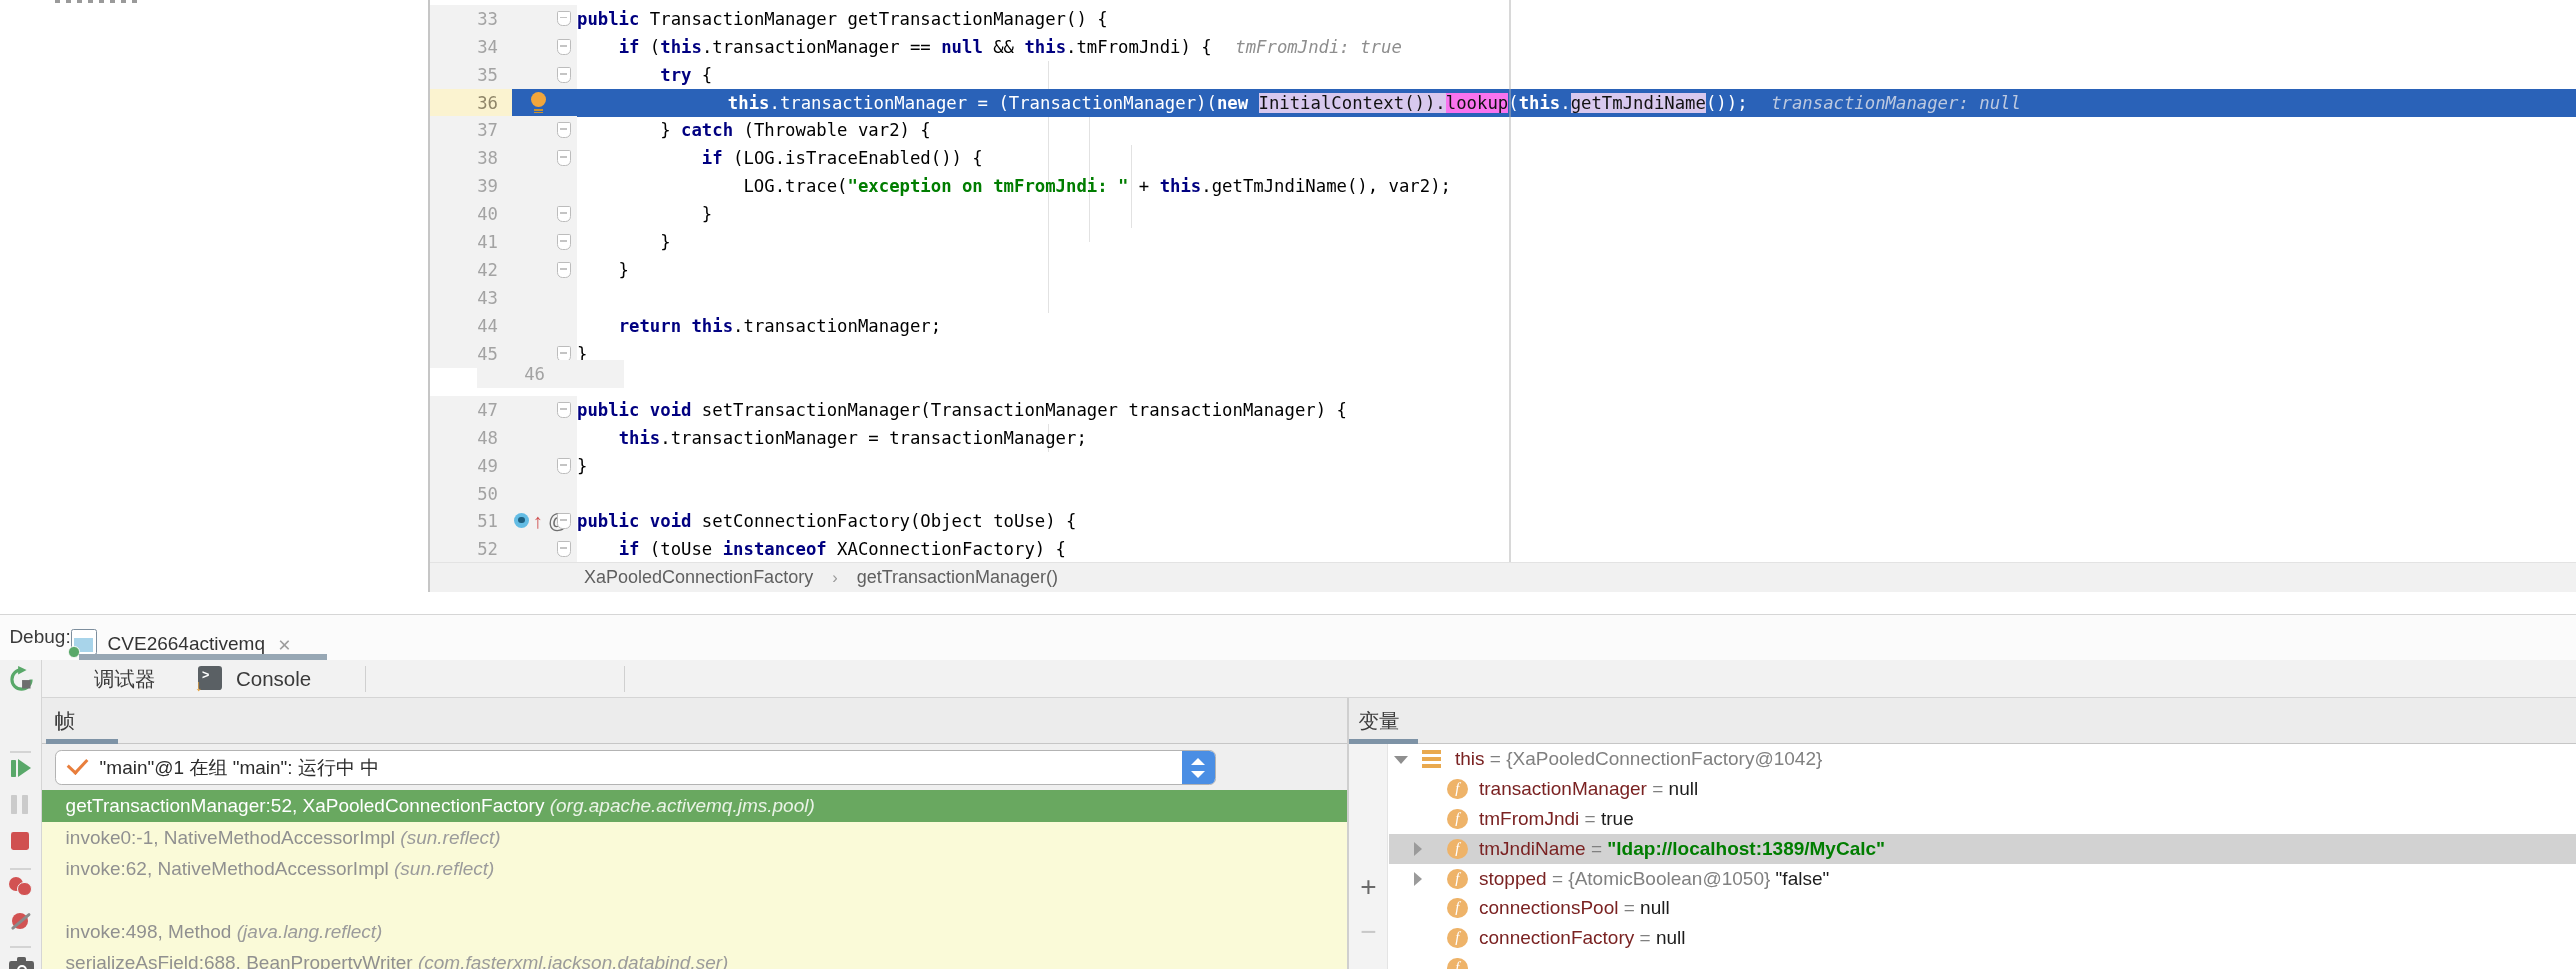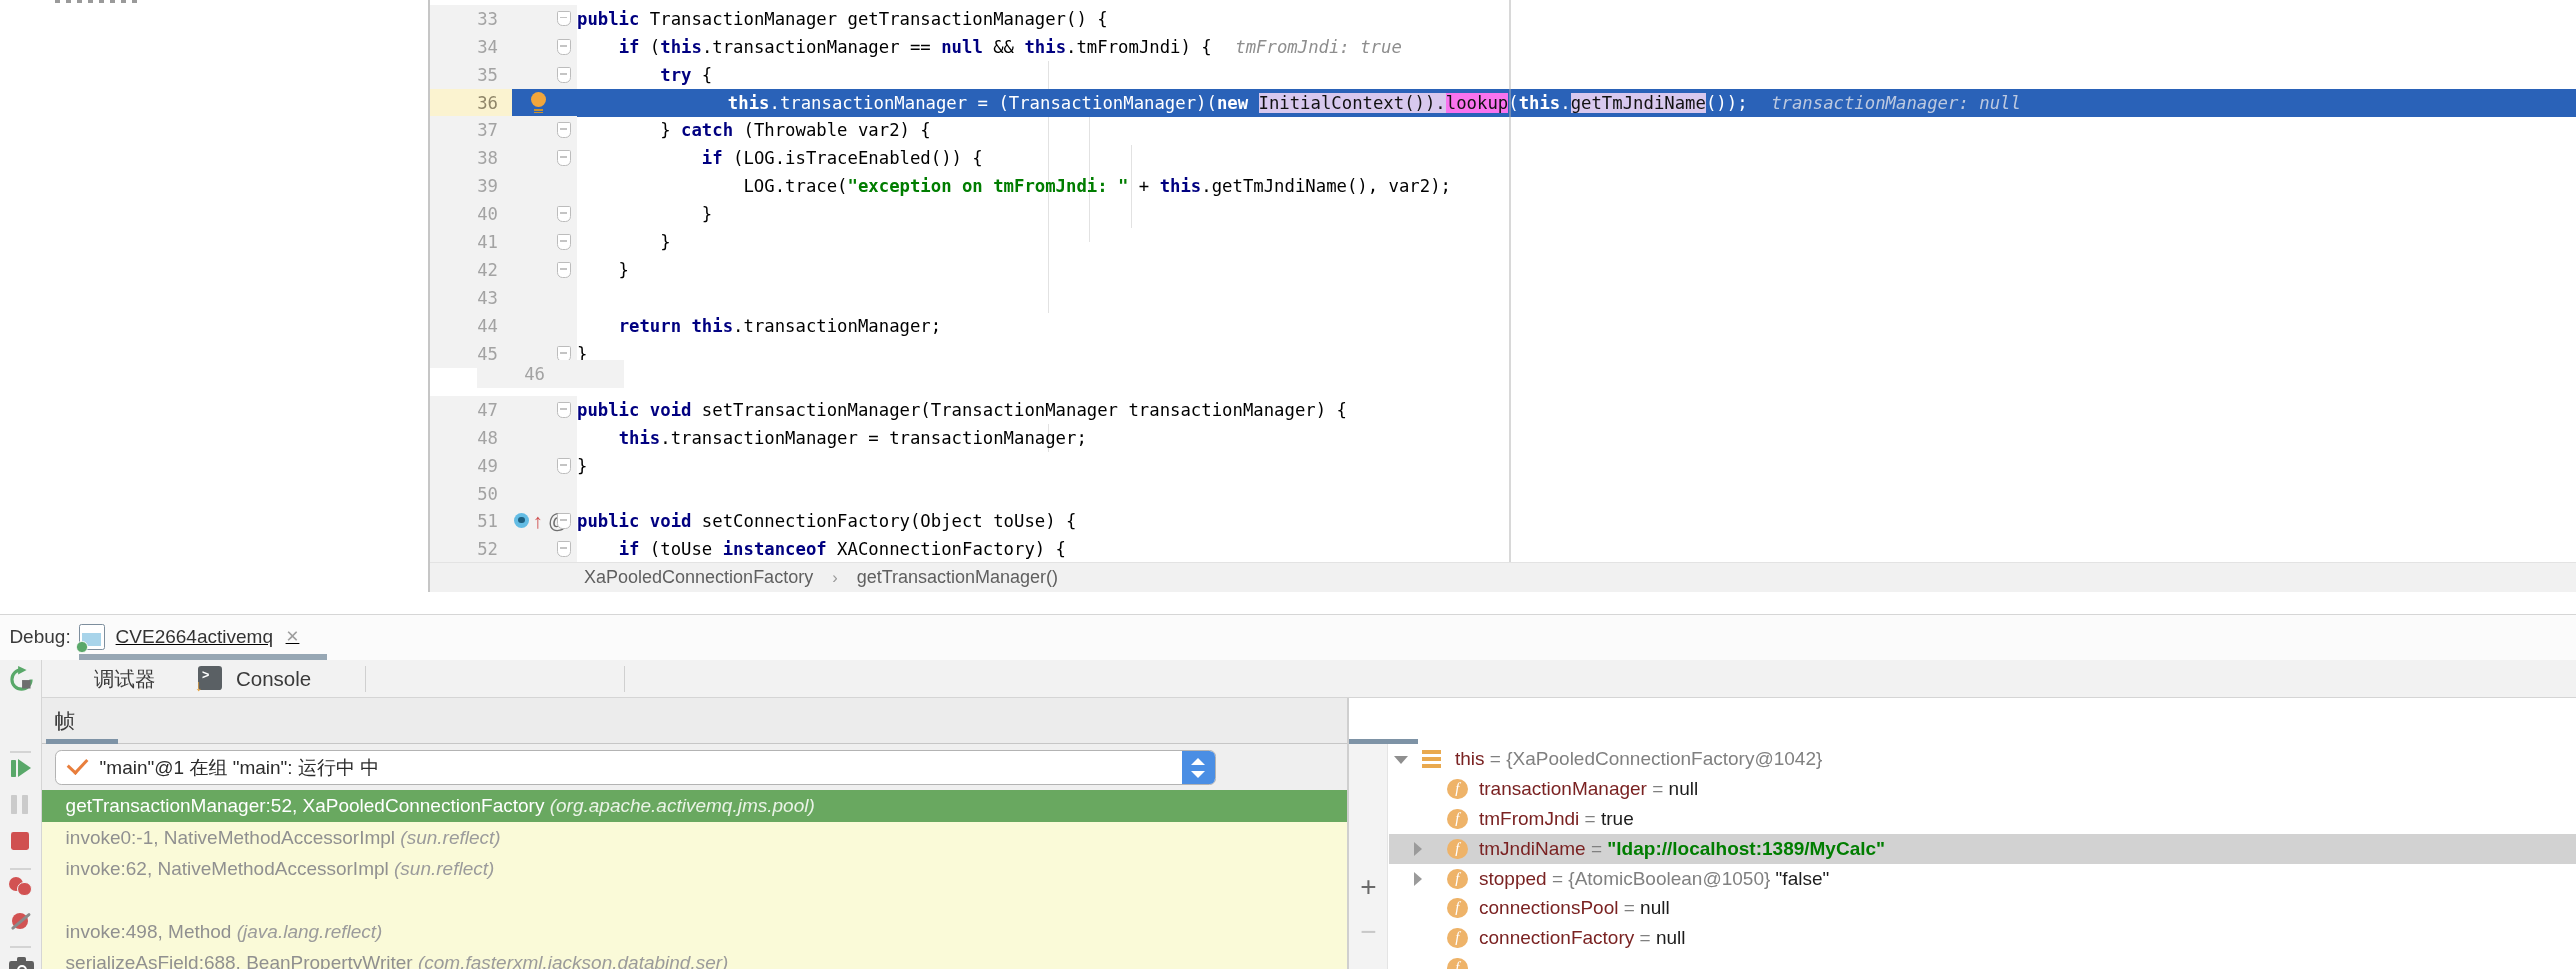--- a/index.html
+++ b/index.html
@@ -42,21 +42,21 @@
   .ov-arrow{position:absolute;left:20.5px;top:0;color:#d05050;font-size:20.5px;font-weight:bold;line-height:28px;}
   .ov-at{position:absolute;left:36px;top:0;color:#6f6f6f;font-size:19.7px;line-height:28px;}
   .breadcrumb{position:absolute;left:430px;top:562px;width:2146px;height:30px;box-sizing:border-box;
               background:#f1f1f1;border-top:0.8px solid #e3e3e3;line-height:29px;font-size:18px;color:#5f5f5f;
               padding-left:154px;}
   .breadcrumb .bc-sep{color:#9a9a9a;margin:0 14px;font-size:16.5px;}
   
   .debugwin{position:absolute;left:0;top:614px;width:2576px;height:356px;background:#fff;border-top:0.8px solid #d6d6d6;box-sizing:border-box;overflow:hidden;}
   .dheader{position:absolute;left:0;top:0;right:0;height:45px;background:#fbfbfb;border-bottom:0.8px solid #cfcfcf;}
   .dheader .dlabel{position:absolute;left:9.4px;top:11px;font-size:19px;color:#3a3a3a;}
-  .session-tab{position:absolute;left:79px;top:3.9px;height:36px;display:flex;align-items:center;text-decoration:underline;}
+  .session-tab{position:absolute;left:71px;top:3.9px;height:36px;display:flex;align-items:flex-end;}
   .stab-icon{position:relative;width:23.6px;height:23.6px;border:1.6px solid #7d8e9d;border-radius:2.4px;background:#fff;}
   .stab-icon::before{content:"";position:absolute;left:2.4px;top:7.9px;right:2.4px;bottom:2.4px;background:#a8d4ea;}
   .stab-icon::after{content:"";position:absolute;left:-3.9px;bottom:-3.9px;width:9.4px;height:9.4px;border-radius:50%;background:#59a869;border:1.6px solid #fbfbfb;}
   .stab-label{margin-left:11px;font-size:19px;color:#333;}
   .stab-close{margin-left:12.6px;font-size:16.5px;color:#9e9e9e;}
   .stab-underline{position:absolute;left:79px;top:39px;width:248px;height:5.5px;background:#97a7b4;}
   .dtoolbar{position:absolute;left:42px;top:45px;right:0;height:38px;background:#f2f2f2;border-bottom:0.8px solid #d5d5d5;box-sizing:border-box;}
   .dtab{position:absolute;top:0;height:37px;line-height:37px;font-size:20.5px;color:#3a3a3a;}
   .vsep{position:absolute;top:5.5px;width:0.8px;height:26px;background:#d0d0d0;}
   .consoleic{position:absolute;width:23.6px;height:23.6px;top:6.3px;background:#5a6064;border-radius:3.1px;}
@@ -402,20 +402,23 @@
 
     <div class="frames-list" id="frames-list">
         <div class="frow sel" style="top: 0px;"><span>getTransactionManager:52, XaPooledConnectionFactory </span><span class="pkg">(org.apache.activemq.jms.pool)</span></div>
         <div class="frow" style="top: 31.5px;"><span>invoke0:-1, NativeMethodAccessorImpl </span><span class="pkg">(sun.reflect)</span></div>
         <div class="frow" style="top: 63px;"><span>invoke:62, NativeMethodAccessorImpl </span><span class="pkg">(sun.reflect)</span></div>
         <div class="frow" style="top: 126px;"><span>invoke:498, Method </span><span class="pkg">(java.lang.reflect)</span></div>
         <div class="frow" style="top: 157px;"><span>serializeAsField:688, BeanPropertyWriter </span><span class="pkg">(com.fasterxml.jackson.databind.ser)</span></div>
       </div>
 
     <div class="vdivider"></div>
+    <div class="vheader">
+      <div class="vtab">变量</div>
+    </div>
     <div class="vunder"></div>
 
     <div class="varcol">
       <span class="vc-ic" style="top:127px;font-size:28px;color:#6a6a6a;">+</span>
       <span class="vc-ic" style="top:172px;font-size:28px;color:#c8c8c8;">−</span>
       <span class="vc-ic" style="top:225px;font-size:15px;color:#c4c4c4;">▲</span>
 
     </div>
 
     <div class="vtree" id="vtree">

